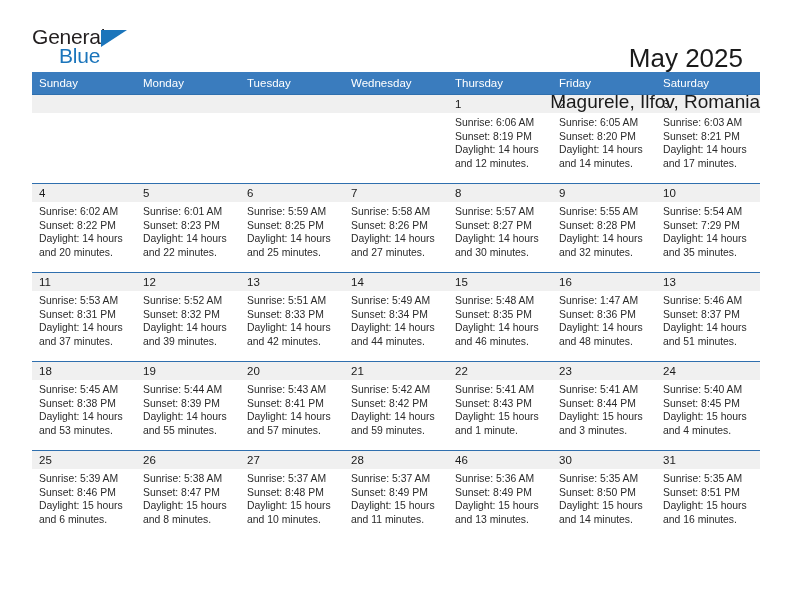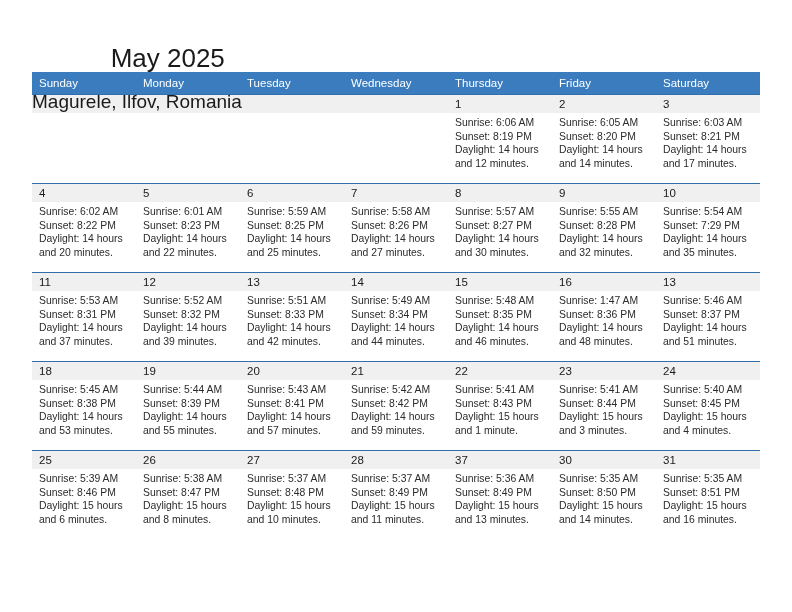--- a/index.html
+++ b/index.html
@@ -130,20 +130,25 @@
     white-space: nowrap;
   }
 </style>
 </head>
 <body>
 
 <div class="page">
 
   <div class="header">
 
+    <div class="logo">
+      <span class="logo-general">General</span>
+      <span class="logo-triangle"></span>
+      <span class="logo-blue">Blue</span>
+    </div>
 
     <div class="title-block">
       <div class="month-title">May 2025</div>
       <div class="location">Magurele, Ilfov, Romania</div>
     </div>
 
   </div>
 
   <table class="calendar">
     <thead>
@@ -490,21 +495,21 @@
               <div class="info">
                 <div>Sunrise: 5:37 AM</div>
                 <div>Sunset: 8:49 PM</div>
                 <div>Daylight: 15 hours</div>
                 <div>and 11 minutes.</div>
               </div>
             </div>
           </td>
           <td>
             <div class="cell">
-              <div class="daynum-strip">37</div>
+              <div class="daynum-strip">46</div>
               <div class="info">
                 <div>Sunrise: 5:36 AM</div>
                 <div>Sunset: 8:49 PM</div>
                 <div>Daylight: 15 hours</div>
                 <div>and 13 minutes.</div>
               </div>
             </div>
           </td>
           <td>
             <div class="cell">

